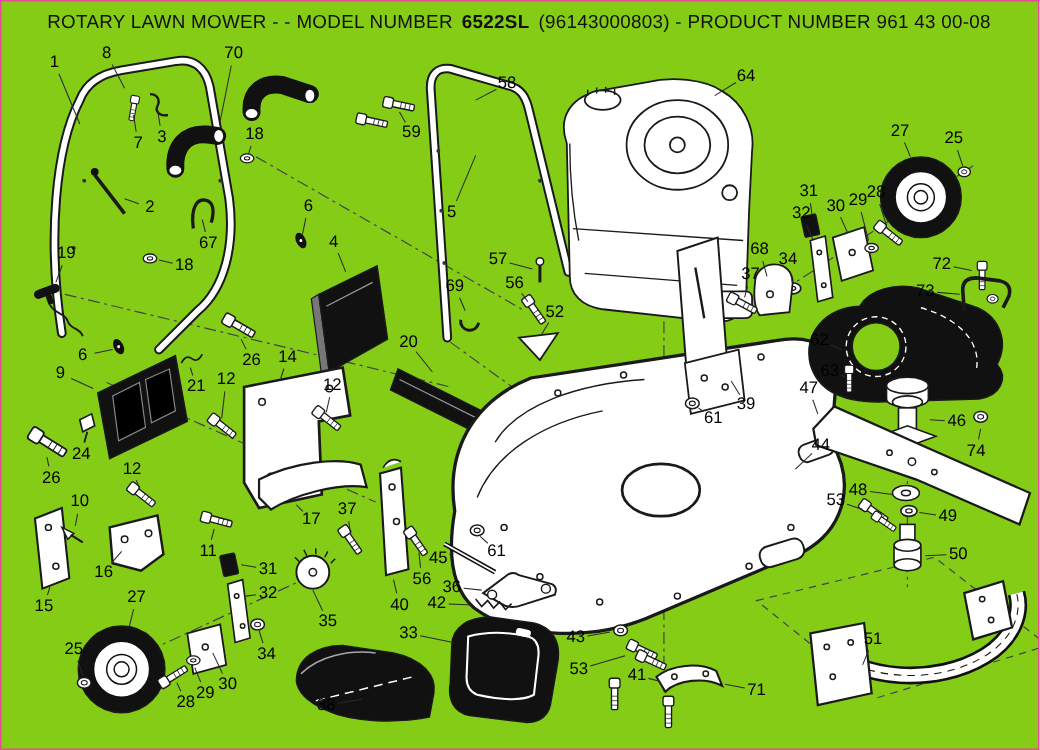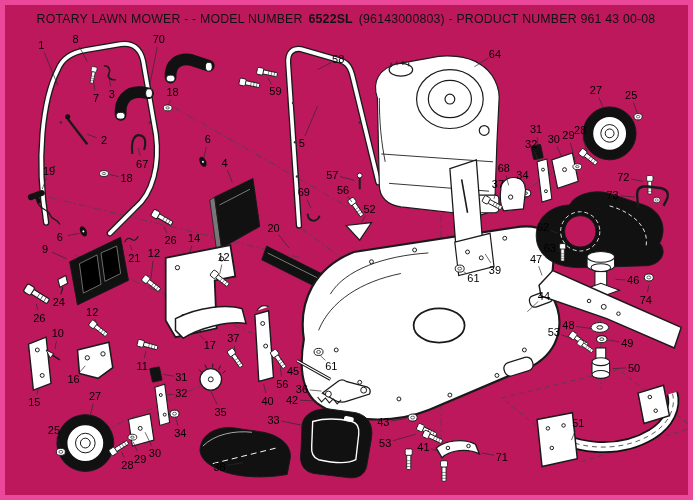--- a/index.html
+++ b/index.html
@@ -1,16 +1,16 @@
 <!DOCTYPE html>
 <html><head>
 <meta charset="utf-8">
 <style>
   html,body{margin:0;padding:0;background:#fff;}
-  .page{width:693px;height:500px;border:5px solid #ec4899;box-sizing:border-box;background:#be185d;position:relative;overflow:hidden;font-family:"Liberation Sans",sans-serif;}
+  .page{width:693px;height:500px;border:1px solid #ec4899;box-sizing:border-box;background:#84cc16;position:relative;overflow:hidden;font-family:"Liberation Sans",sans-serif;}
   svg{display:block;width:100%;height:100%;}
   .title{font:12.6px "Liberation Sans",sans-serif;fill:#111;letter-spacing:.2px;}
   .title .bold{font-weight:bold;}
   .callout{font:11.2px "Liberation Sans",sans-serif;fill:#000;text-anchor:middle;dominant-baseline:central;}
   .leader{stroke:#2a2a2a;stroke-width:0.7;}
   .cl{stroke:#444;stroke-width:0.8;fill:none;}
   .dashdot{stroke-dasharray:8 3 2 3;}
   .dashed{stroke-dasharray:5 4;}
   .tube-out{stroke:#1a1a1a;stroke-width:6.5;fill:none;stroke-linecap:round;stroke-linejoin:round;}
   .tube-in{stroke:#fff;stroke-width:3.8;fill:none;stroke-linecap:round;stroke-linejoin:round;}

